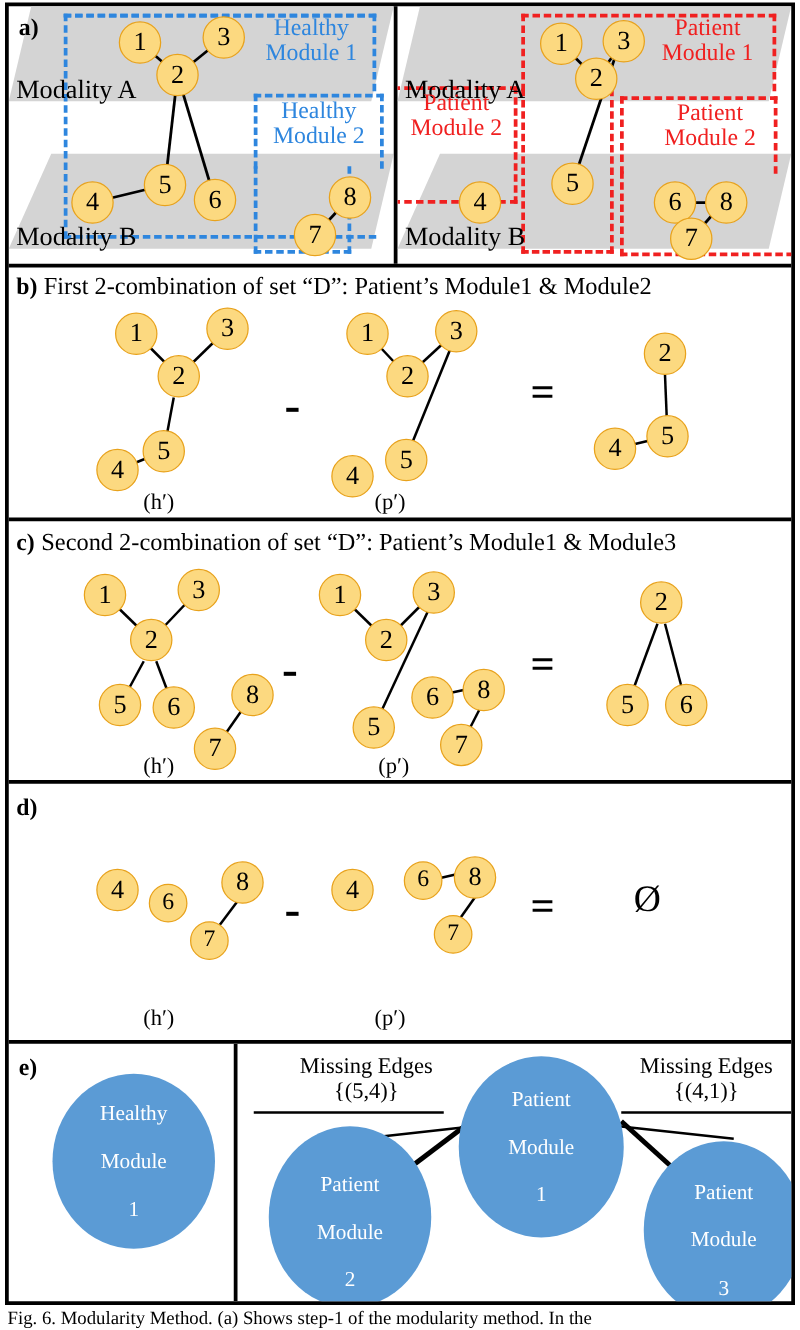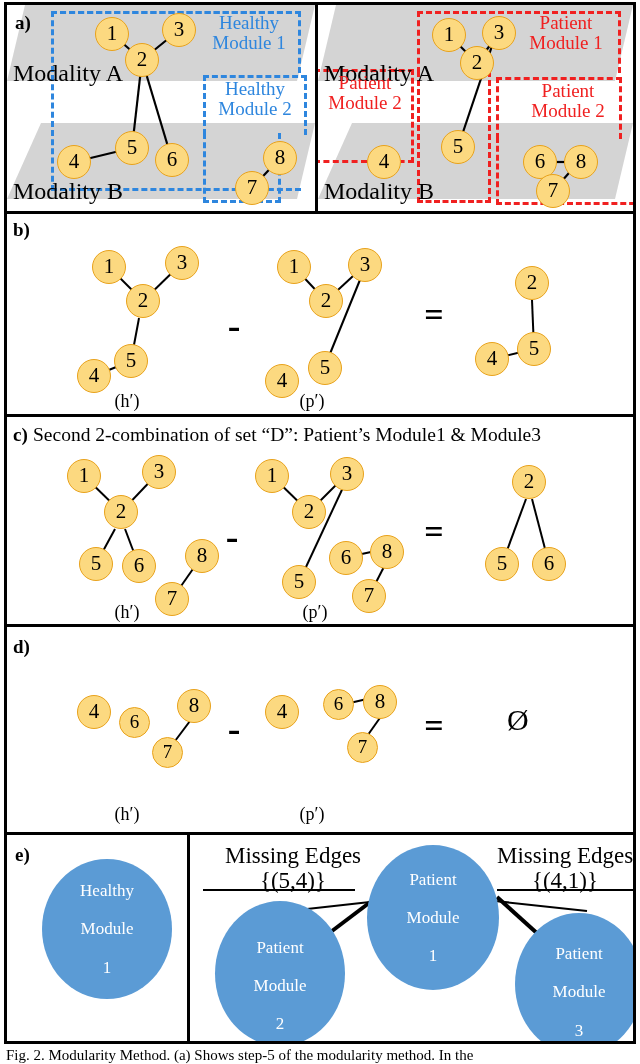--- a/index.html
+++ b/index.html
@@ -14,34 +14,34 @@
   .ptitle{position:absolute;font-size:19.5px;white-space:nowrap;line-height:1;}
   .node{position:absolute;width:34px;height:34px;border-radius:50%;
         background:#FCD980;border:1.6px solid #E8A21C;
         box-sizing:border-box;text-align:center;
         font-size:21px;line-height:31px;color:#000;}
   .node.sm{width:31px;height:31px;line-height:28px;font-size:19px;}
   svg{position:absolute;left:0;top:0;overflow:visible;}
   .dashbox{position:absolute;box-sizing:border-box;}
   .dash-blue{border:3px dashed #2E86DE;}
   .dash-red{border:3px dashed #F02020;}
-  .modlabel{position:absolute;font-size:24px;white-space:nowrap;line-height:1;}
+  .modlabel{position:absolute;font-size:21px;white-space:nowrap;line-height:1;}
   .modtag{position:absolute;font-size:19px;line-height:1.05;white-space:nowrap;text-align:center;}
   .blue-txt{color:#2E86DE;}
   .red-txt{color:#F02020;}
   .op{position:absolute;font-weight:bold;text-align:center;line-height:1;}
   .minus{font-size:38px;}
   .eq{font-size:34px;}
   .hp{position:absolute;font-size:18px;text-align:center;line-height:1;white-space:nowrap;}
   .emptyset{position:absolute;font-size:30px;line-height:1;}
   .ell{position:absolute;border-radius:50%;background:#5B9BD5;
        color:#fff;text-align:center;font-size:17px;line-height:1.12;
        display:flex;align-items:center;justify-content:center;}
   .ell span{display:block;width:100%;}
-  .me{position:absolute;text-align:center;font-size:23px;line-height:1.1;white-space:nowrap;}
+  .me{position:absolute;text-align:center;font-size:18px;line-height:1.1;white-space:nowrap;}
   .meline{position:absolute;height:2px;background:#000;}
   .caption{position:absolute;left:6px;top:1046px;width:628px;
            font-size:15px;line-height:1.25;color:#000;overflow:hidden;height:18px;}
 </style>
 </head>
 <body>
 
 <div class="figure">
 
   <div class="panel" style="top:0;height:206px;">
@@ -134,20 +134,21 @@
       <div class="node" style="left:205px;top:140px;">6</div>
       <div class="node" style="left:218px;top:169px;">7</div>
       <div class="node" style="left:246px;top:140px;">8</div>
     </div>
   </div>
 
   <div class="divider" style="top:206px;"></div>
 
   <div class="panel" style="top:209px;height:200px;overflow:hidden;">
     <div class="plabel" style="left:6px;top:6px;">b)</div>
+    <div class="ptitle" style="left:28px;top:6px;">First 2-combination of set “D”: Patient’s Module1 &amp; Module2</div>
 
     <svg width="626" height="200">
       <g stroke="#000" stroke-width="2" fill="none">
         <line x1="102" y1="53" x2="136" y2="87"></line>
         <line x1="136" y1="87" x2="175" y2="49"></line>
         <line x1="132" y1="104" x2="124" y2="147"></line>
         <line x1="87" y1="162" x2="124" y2="147"></line>
         <line x1="287" y1="53" x2="319" y2="87"></line>
         <line x1="319" y1="87" x2="358" y2="51"></line>
         <line x1="357" y1="56" x2="318" y2="152"></line>
@@ -317,13 +318,13 @@
     <div class="ell" style="left:508px;top:78px;width:128px;height:142px;">
       <span style="position:relative;top:8px;">
         <span>Patient</span><br>
         <span>Module</span><br>
         <span>3</span>
       </span>
     </div>
   </div>
 </div>
 
-<div class="caption">Fig. 2. Modularity Method. (a) Shows step-5 of the modularity method. In the</div>
+<div class="caption">Fig. 6. Modularity Method. (a) Shows step-1 of the modularity method. In the</div>
 
 </body></html>

